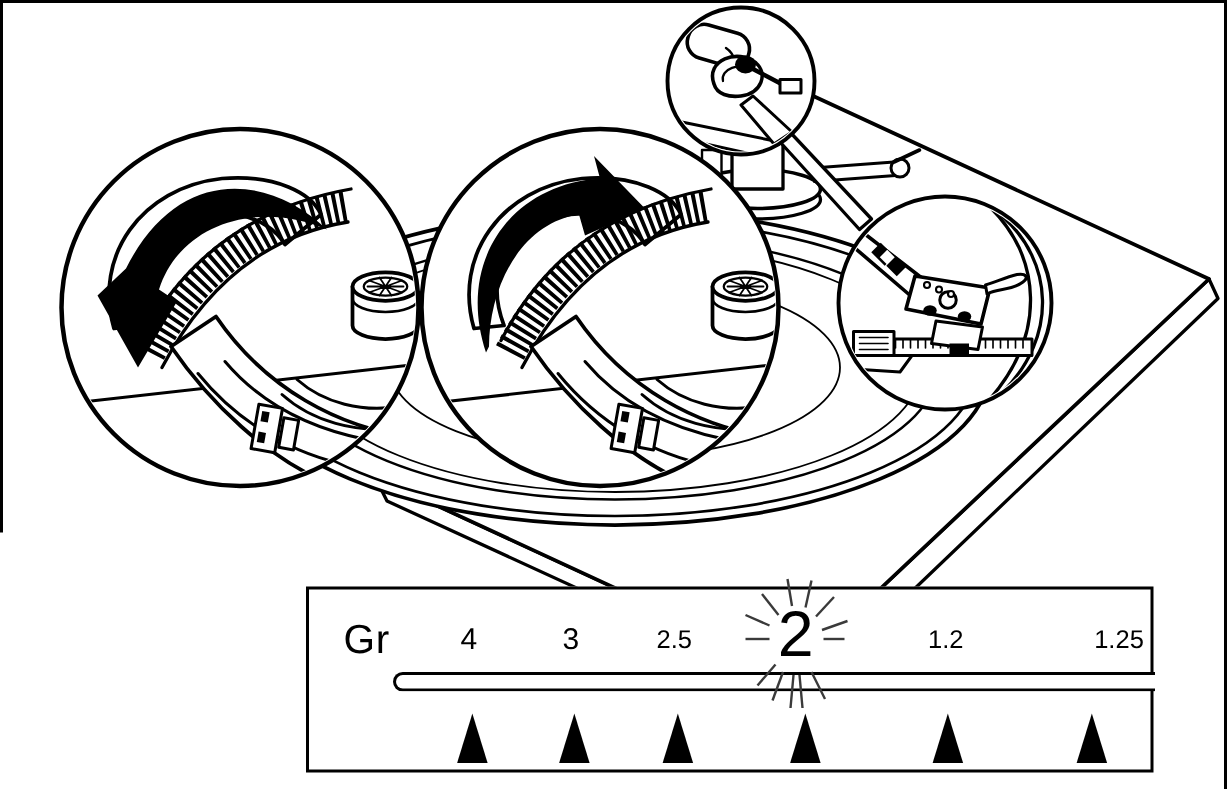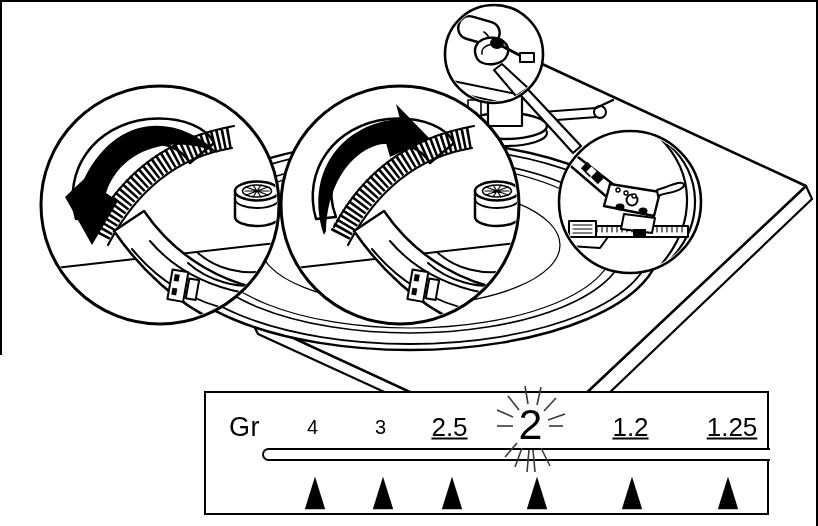--- a/index.html
+++ b/index.html
@@ -20,24 +20,24 @@
     border:2.5px solid #000;background:#fff;box-sizing:border-box;z-index:2;
   }
   .panel .unit{
     position:absolute;left:38.5px;top:33.5px;transform:translate(-50%,-50%);
     font-size:27px;letter-spacing:0.5px;
   }
   .panel .val{
     position:absolute;top:33.5px;transform:translate(-50%,-50%);
     font-size:20px;white-space:nowrap;
   }
-  .panel .val.mid{font-size:26px;text-decoration:underline;}
+  .panel .val.mid{font-size:17px;}
   .panel .val.big{font-size:43px;top:31px;z-index:4;}
   .v4{left:106.5px;} .v3{left:174.5px;} .v25{left:243.5px;}
-  .v2{left:324.5px;} .v15{left:424.5px;} .v125{left:526px;text-align:center;}
+  .v2{left:324.5px;} .v15{left:424.5px;} .v125{left:540px;text-align:center;}
 
   .capsule{
     position:absolute;left:55.5px;top:54.5px;right:-2.5px;height:9px;
     background:#fff;border:2px solid #000;border-right:none;
     border-radius:7px 0 0 7px;z-index:2;
   }
   .rays{position:absolute;left:269.5px;top:-17.5px;z-index:3;pointer-events:none;}
 
   .marker{
     position:absolute;bottom:2px;line-height:1;font-size:43px;

